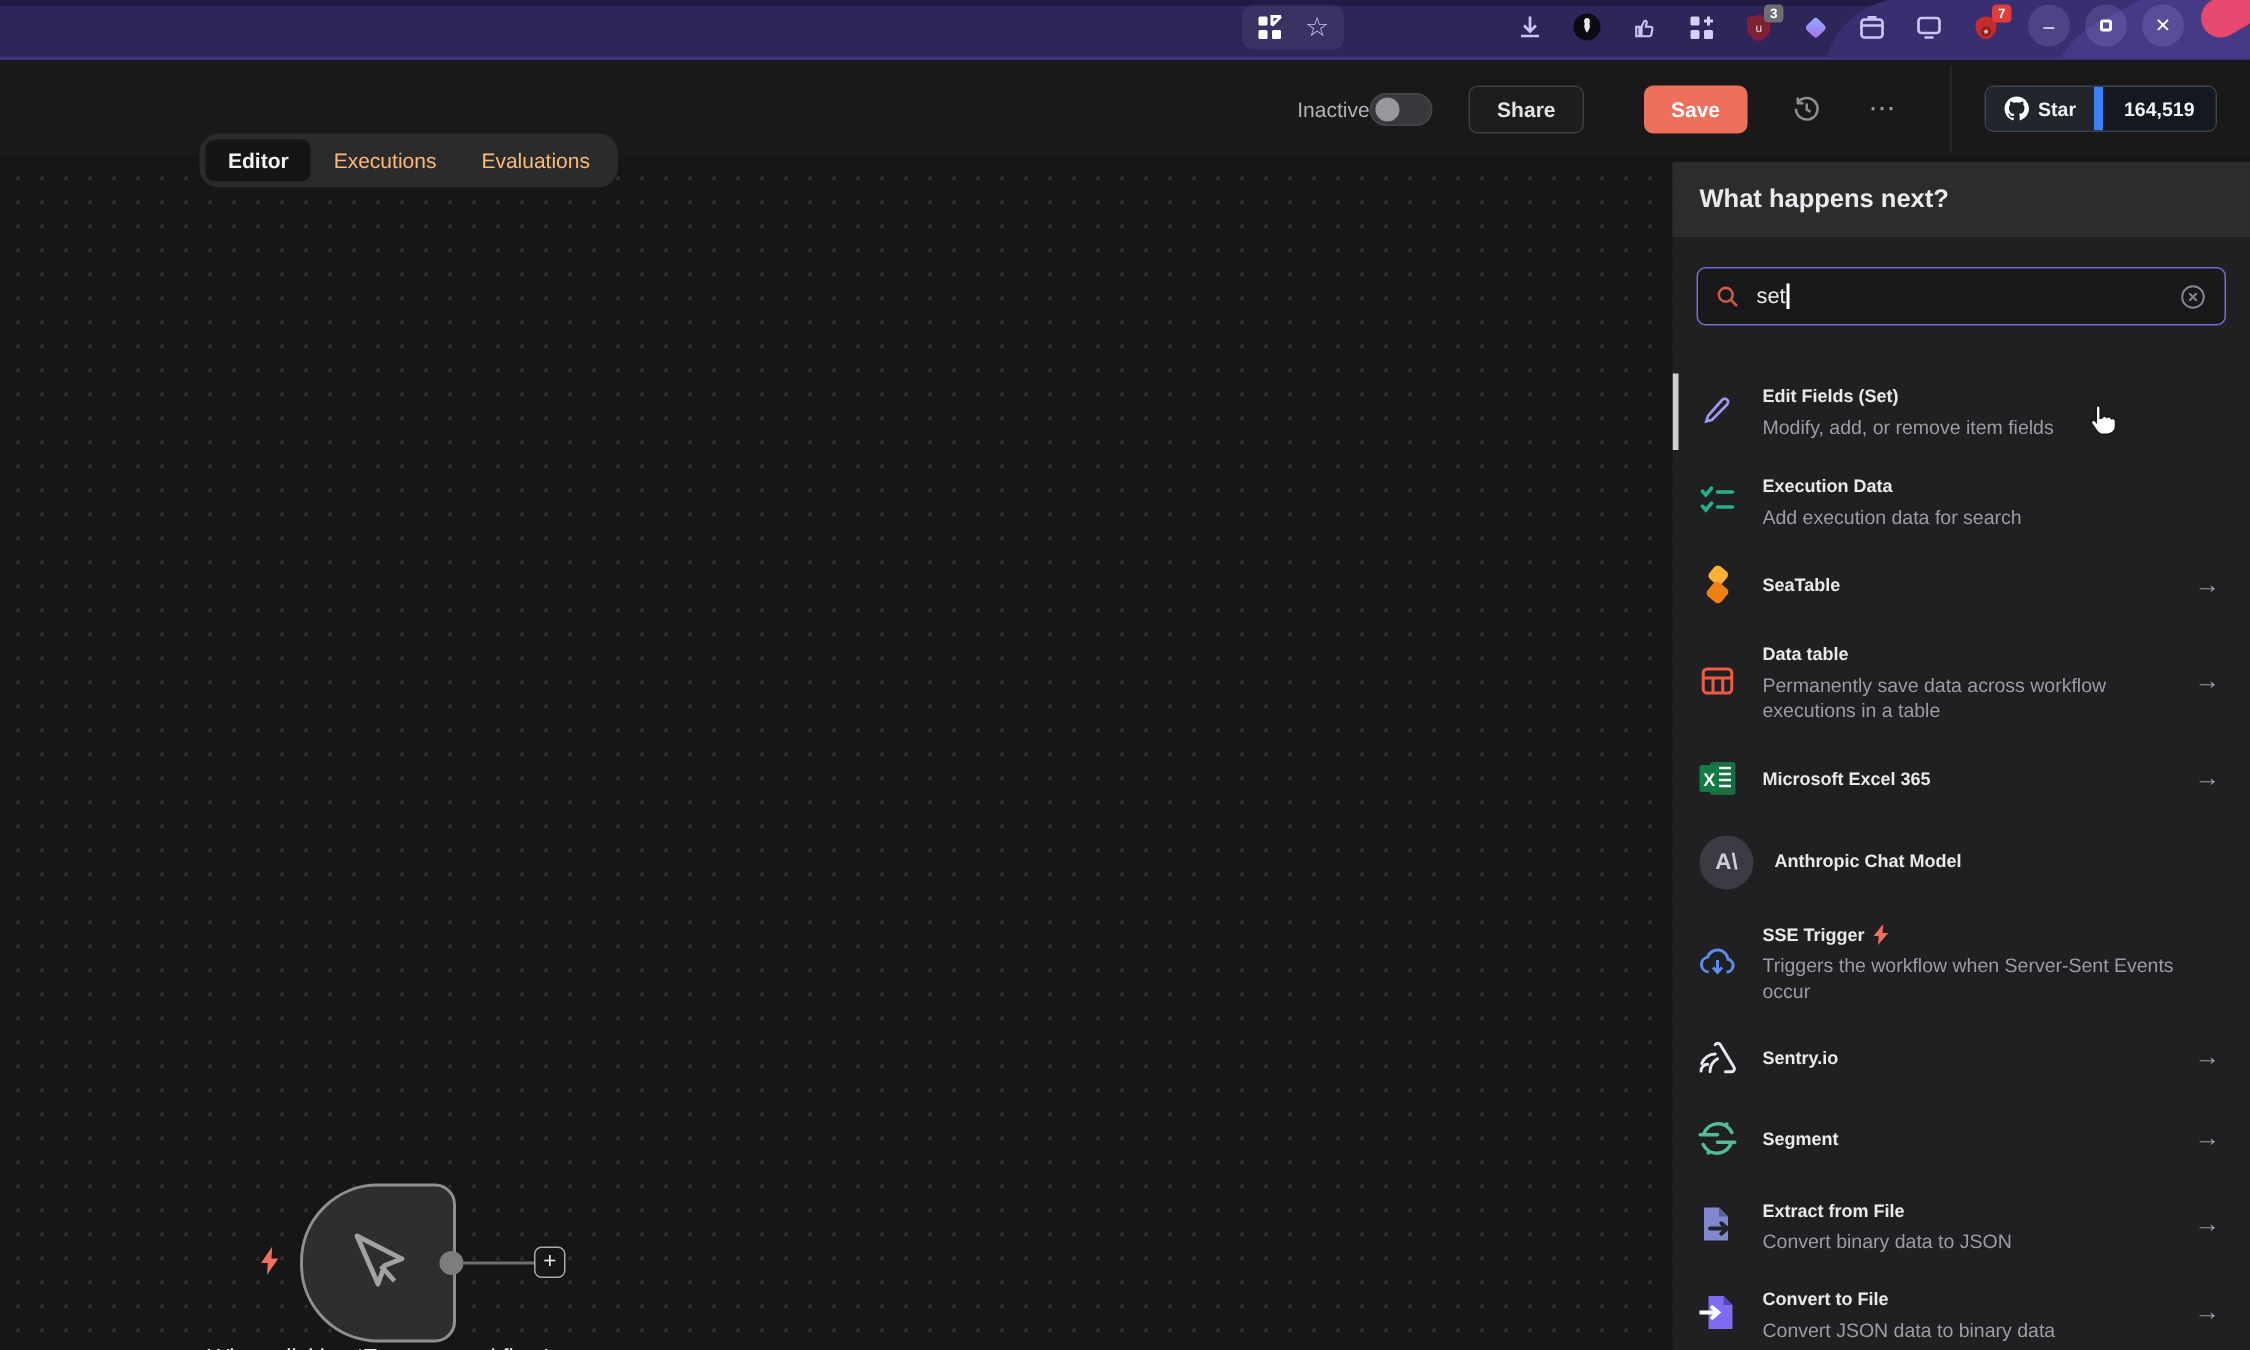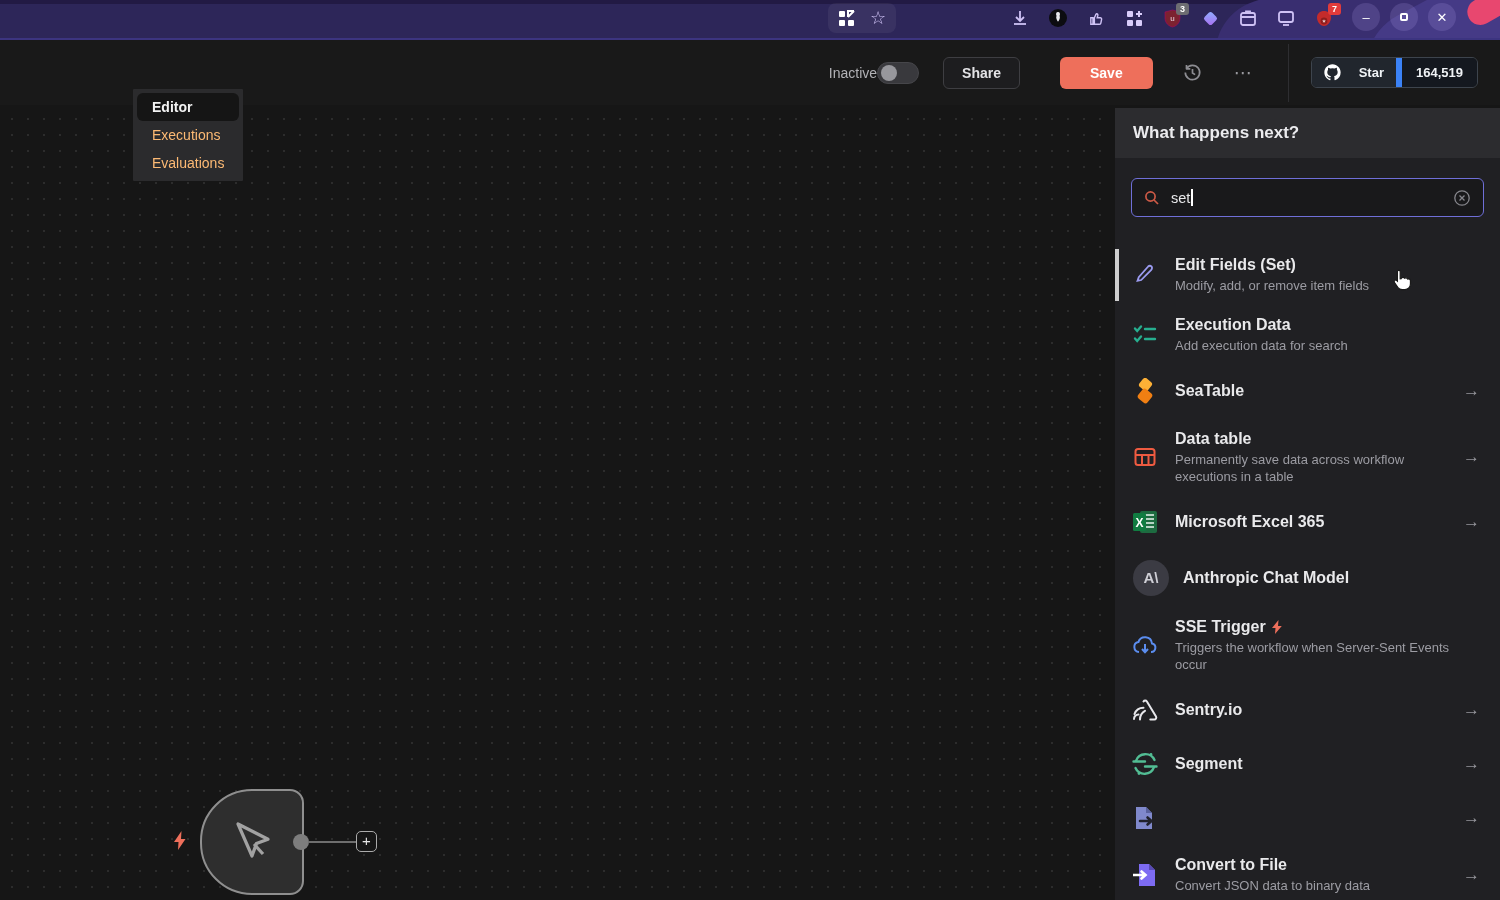--- a/index.html
+++ b/index.html
@@ -33,30 +33,30 @@
 
   
   .appheader { position:absolute; top:40px; left:0; width:1500px; height:65px; background:#191919;
     display:flex; align-items:center; justify-content:flex-end; padding-right:22px; }
   .inactive-label { color:#b2b2b6; font-size:14px; }
   .toggle { width:42px; height:22px; border-radius:11px; background:#39393d; border:1px solid #46464a; position:relative; margin-right:24px; }
   .toggle .knob { position:absolute; left:3px; top:2px; width:16px; height:16px; border-radius:50%; background:#97979c; }
   .btn-share { background:#1d1d1f; border:1px solid #3e3e42; border-radius:6px; color:#e3e3e6;
     font-size:14px; font-weight:bold; padding:7px 18px; margin-right:40px; }
   .btn-save { background:#ee6f5b; border:none; border-radius:6px; color:#fff;
-    font-size:14px; font-weight:bold; padding:8px 30px; margin-right:30px; }
+    font-size:14px; font-weight:bold; padding:8px 18px; margin-right:30px; }
   .hist { color:#8d8d92; margin-right:32px; display:flex; }
   .more { color:#9a9a9f; font-size:18px; letter-spacing:2px; margin-right:34px; }
   .vdivider { width:1px; height:58px; background:#2e2e31; margin-right:22px; }
   .gh { display:flex; height:31px; border:1px solid #3d444d; border-radius:6px; overflow:hidden; font-size:13px; font-weight:bold; }
-  .gh-star { display:flex; align-items:center; gap:18px; padding:0 12px; background:#21262d; color:#f0f3f6; }
+  .gh-star { display:flex; align-items:center; gap:6px; padding:0 12px; background:#21262d; color:#f0f3f6; }
   .gh-count { display:flex; align-items:center; padding:0 14px; background:#14181f; color:#f0f3f6; border-left:6px solid #3b82f6; }
 
   
-  .tabs { position:absolute; left:133px; top:89px; display:flex; background:#2b2b2d; border-radius:1px; padding:4px; z-index:6;flex-direction:column; }
+  .tabs { position:absolute; left:133px; top:89px; display:flex; background:#2b2b2d; border-radius:13px; padding:4px; z-index:6; }
   .tab { font-size:14px; color:#fdba74; padding:6px 15px; border-radius:6px; white-space:nowrap; }
   .tab.active { background:#151515; color:#f2f2f2; font-weight:bold; }
 
   
   .canvas { position:absolute; top:105px; left:0; width:1500px; height:795px;
     background-color:#161616;
     background-image:radial-gradient(#2c2c2c 1.2px, transparent 1.3px);
     background-size:16px 16px; background-position:4px 6px; }
   .node { position:absolute; left:200px; top:684px; width:104px; height:106px;
     background:#2e2e2e; border:2.5px solid #8f8f8f; border-radius:52px 14px 14px 52px;
@@ -80,21 +80,21 @@
   .searchbox { margin:20px 16px 0 16px; height:39px; border:1px solid #6f6fd8; border-radius:6px;
     background:#19191b; display:flex; align-items:center; padding:0 12px; gap:11px; flex:none; }
   .search-text { color:#e9e9eb; font-size:14.5px; display:flex; align-items:flex-end; }
   .caret { width:1.5px; height:17px; background:#fff; margin-left:1px; }
   .clear-btn { margin-left:auto; display:flex; }
   .nodelist { margin-top:32px; display:flex; flex-direction:column; gap:10px; overflow:hidden; }
   .item { position:relative; display:flex; align-items:center; padding:6px 10px 6px 16px; min-height:44px; }
   .item .hover-bar { position:absolute; left:0; top:-2px; bottom:-2px; width:4px; background:#cfcfcf; }
   .item-icon { width:28px; display:flex; align-items:center; justify-content:center; margin-right:16px; flex:none; }
   .item-text { max-width:283px; }
-  .item-title { color:#e9e9eb; font-size:16px; font-weight:bold; line-height:20px; display:flex; align-items:center; gap:6px; }
+  .item-title { color:#e9e9eb; font-size:12px; font-weight:bold; line-height:20px; display:flex; align-items:center; gap:6px; }
   .item-sub { color:#9c9ca3; font-size:13px; line-height:17px; margin-top:2px; }
   .item-arrow { margin-left:auto; margin-right:10px; color:#97979d; font-size:17px; flex:none; }
   .circle-logo { width:36px; height:36px; border-radius:50%; background:#3b3b43; color:#cfcfd6;
     display:flex; align-items:center; justify-content:center; font-weight:bold; font-size:15px; }
 </style>
 </head>
 <body>
 
 <div class="stage">
 
@@ -415,20 +415,26 @@
       </div>
 
       <div class="item">
         <span class="item-icon">
           <svg width="24" height="26" viewBox="0 0 24 26">
               <path d="M3 2h10l6 6v16H3z" fill="#8089cc"></path>
               <path d="M13 2l6 6h-6z" fill="#5a629e"></path>
               <path d="M7 16h11M14.5 12.5 18.5 16l-4 3.5" stroke="#21222b" stroke-width="2.6" fill="none" stroke-linecap="round"></path>
             </svg>
         </span>
+        <div class="item-text">
+          <div class="item-title">
+              <span>Extract from File</span>
+            </div>
+          <div class="item-sub">Convert binary data to JSON</div>
+        </div>
         <span class="item-arrow">→</span>
       </div>
 
       <div class="item">
         <span class="item-icon">
           <svg width="24" height="26" viewBox="0 0 24 26">
               <path d="M6 2h10l6 6v16H6z" fill="#7d6bf2"></path>
               <path d="M16 2l6 6h-6z" fill="#584ab3"></path>
               <path d="M0 13h12M8.5 9.5 12.5 13l-4 3.5" stroke="#fff" stroke-width="2.6" fill="none" stroke-linecap="round"></path>
             </svg>

